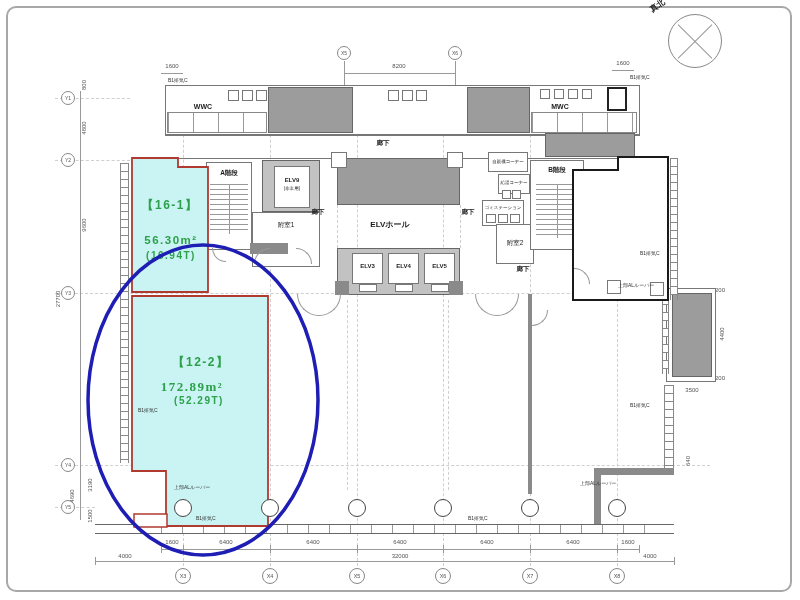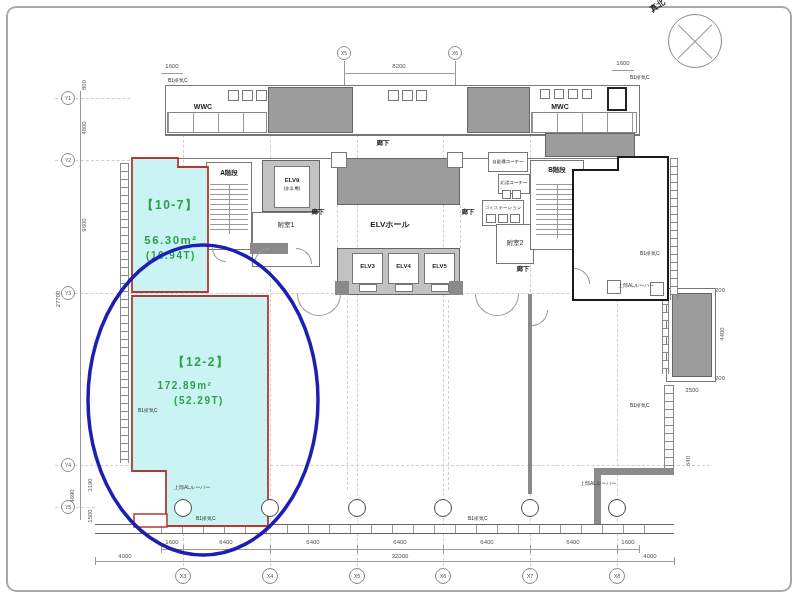--- a/index.html
+++ b/index.html
@@ -245,25 +245,25 @@
   <div class="abs lbl f65 z10" style="left:266px;top:221px;width:40px;">附室1</div>
   <div class="abs lbl f65 z10" style="left:496px;top:239px;width:38px;">附室2</div>
   <div class="abs lbl f8 b z10" style="left:360px;top:221px;width:60px;">ELVホール</div>
   <div class="abs lbl f6 b z10" style="left:352px;top:263px;width:31px;">ELV3</div>
   <div class="abs lbl f6 b z10" style="left:388px;top:263px;width:31px;">ELV4</div>
   <div class="abs lbl f6 b z10" style="left:424px;top:263px;width:31px;">ELV5</div>
   <div class="abs lbl f45 z10" style="left:486px;top:159px;width:44px;">自販機コーナー</div>
   <div class="abs lbl f45 z10" style="left:496px;top:180px;width:36px;">給湯コーナー</div>
   <div class="abs lbl f45 z10" style="left:479px;top:205px;width:48px;">ゴミステーション</div>
 
-  <div class="abs lbl green z10" style="left: 130px; top: 199px; width: 80px; font-size: 12px; color: rgb(45, 160, 74);">【10-7】</div>
+  <div class="abs lbl green z10" style="left: 130px; top: 199px; width: 80px; font-size: 12px; color: rgb(45, 160, 74);">【16-1】</div>
   <div class="abs lbl green z10" style="left: 129px; top: 234px; width: 84px; font-size: 11.5px; color: rgb(45, 160, 74);">56.30m²</div>
   <div class="abs lbl green z10" style="left: 129px; top: 250px; width: 84px; font-size: 10px; color: rgb(45, 160, 74);">(16.94T)</div>
   <div class="abs lbl green z10" style="left: 161px; top: 356px; width: 80px; font-size: 12px; color: rgb(45, 160, 74);">【12-2】</div>
-  <div class="abs lbl green z10" style="left: 143px; top: 380px; width: 84px; font-size: 10px; color: rgb(45, 160, 74);">172.89m²</div>
+  <div class="abs lbl green z10" style="left: 150px; top: 380px; width: 84px; font-size: 13px; color: rgb(45, 160, 74); font-family: Liberation Serif, serif;">172.89m²</div>
   <div class="abs lbl green z10" style="left: 157px; top: 395px; width: 84px; font-size: 10px; color: rgb(45, 160, 74);">(52.29T)</div>
 
   <div class="abs ann z20" style="left:168px;top:77px;">B1排気C</div>
   <div class="abs ann z20" style="left:630px;top:74px;">B1排気C</div>
   <div class="abs ann z20" style="left:138px;top:407px;">B1排気C</div>
   <div class="abs ann z20" style="left:640px;top:250px;">B1排気C</div>
   <div class="abs ann z20" style="left:196px;top:515px;">B1排気C</div>
   <div class="abs ann z20" style="left:468px;top:515px;">B1排気C</div>
   <div class="abs ann z20" style="left:630px;top:402px;">B1排気C</div>
   <div class="abs ann z20" style="left:174px;top:484px;">上部ALルーバー</div>

